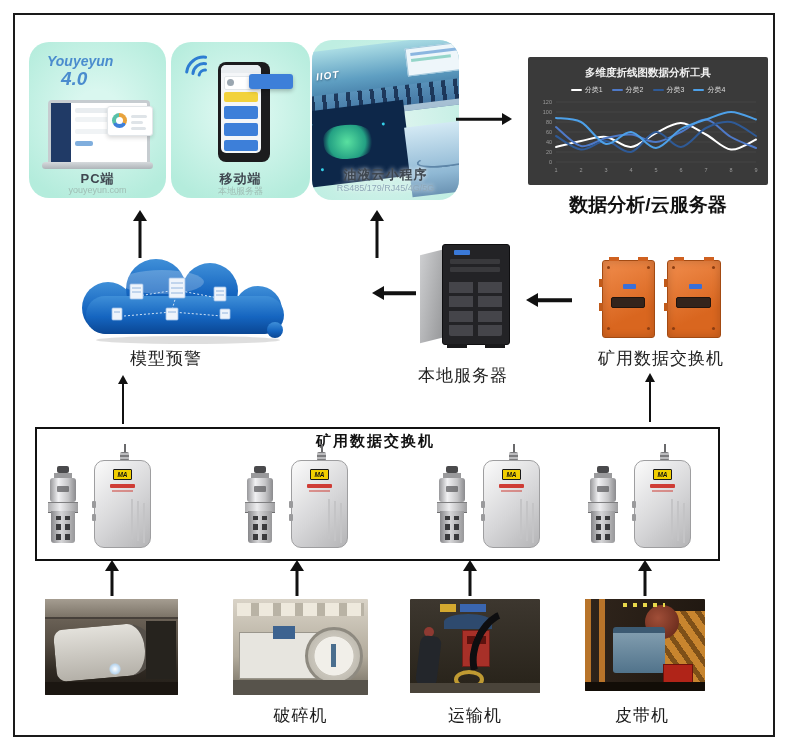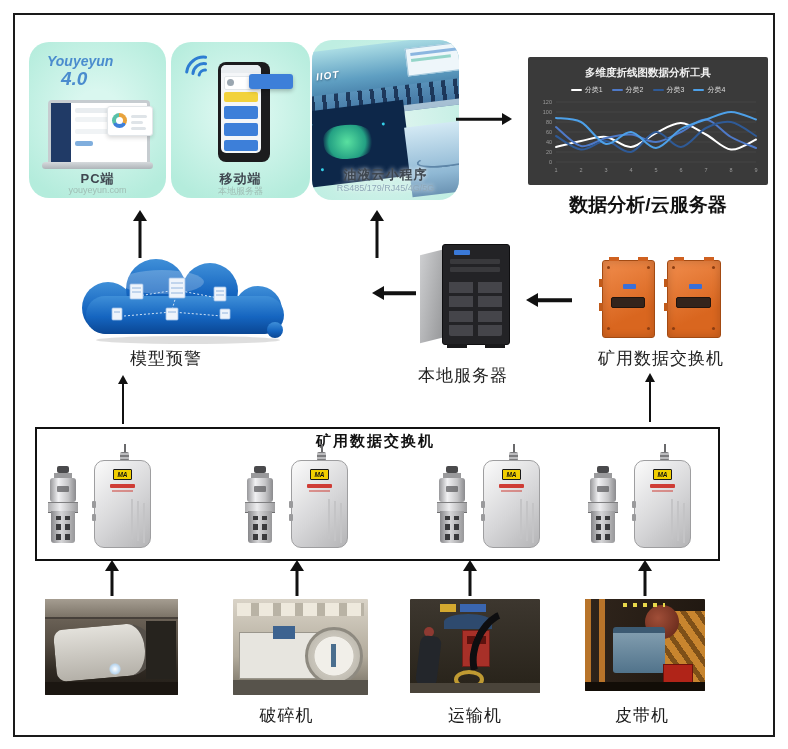--- a/index.html
+++ b/index.html
@@ -578,16 +578,16 @@
     <div class="ph-fill ph4-bg"></div>
     <div class="ph4-left"></div>
     <div class="ph4-ramp"></div>
     <div class="ph4-drum"></div>
     <div class="ph4-mach"></div>
     <div class="ph4-red"></div>
     <div class="ph4-lights"></div>
     <div class="ph4-floor"></div>
   </div>
 
-  <div class="m-label" style="left:219px;top:704px;width:135px;">破碎机</div>
+  <div class="m-label" style="left:233px;top:704px;width:135px;">破碎机</div>
   <div class="m-label" style="left:410px;top:704px;width:130px;">运输机</div>
   <div class="m-label" style="left:582px;top:704px;width:120px;">皮带机</div>
 </div>
 
 </body></html>

